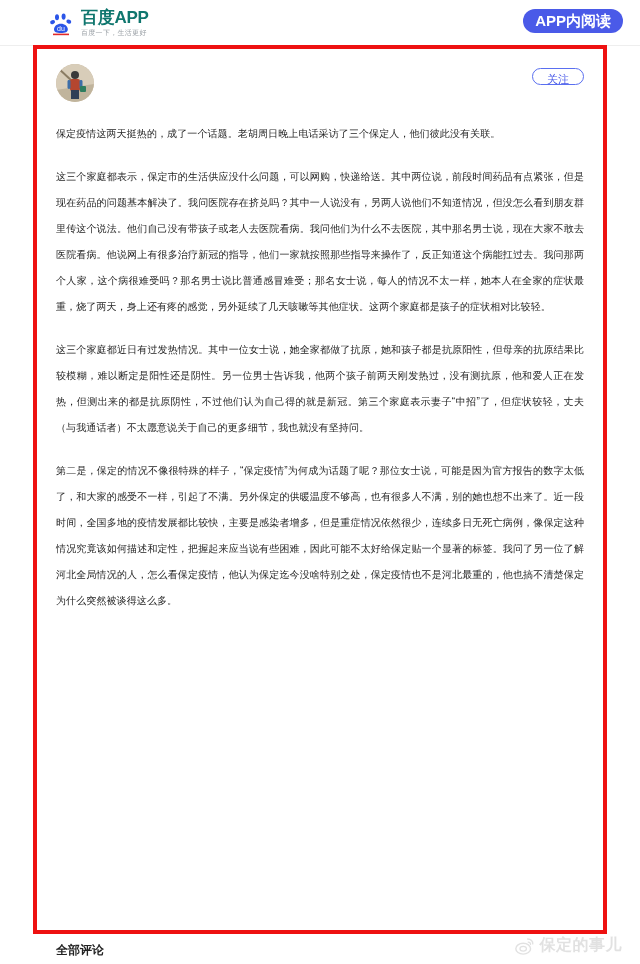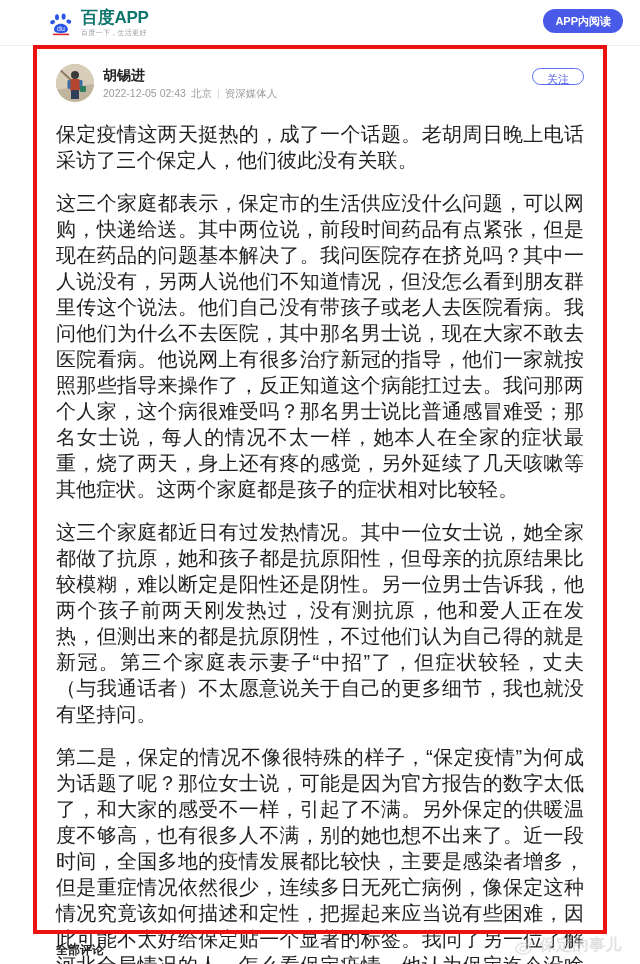--- a/index.html
+++ b/index.html
@@ -57,21 +57,21 @@
     letter-spacing: 0.3px;
     margin-top: 2px;
     line-height: 8px;
   }
   .inapp-btn {
     position: absolute;
     right: 17px;
     top: 9px;
     background: #4a5ae8;
     color: #ffffff;
-    font-size: 11px;
+    font-size: 15px;
     font-weight: bold;
     border: none;
     border-radius: 13px;
     padding: 0 12px;
     height: 24px;
     line-height: 24px;
     cursor: pointer;
     white-space: nowrap;
   }
   .topbar-divider {
@@ -159,21 +159,21 @@
     cursor: pointer;
     white-space: nowrap;
   }
 
   
   .content {
     margin-top: 8px;
   }
   .content p {
     margin: 16px 0 17px 0;
-    font-size: 20px;
+    font-size: 10px;
     line-height: 26px;
     color: #1f1f1f;
     text-align: justify;
     letter-spacing: 0.1px;
   }
 
   
   .comments {
     position: absolute;
     left: 56px;
@@ -246,29 +246,20 @@
           <path d="M2 4 L16 17" stroke="#8a7c63" stroke-width="2"></path>
           <circle cx="19" cy="11" r="4" fill="#3a3a3a"></circle>
           <rect x="14" y="15" width="10" height="12" rx="2" fill="#b5462f"></rect>
           <rect x="11.5" y="16" width="3" height="9" rx="1.4" fill="#3d6ea8"></rect>
           <rect x="23.5" y="16" width="3" height="9" rx="1.4" fill="#3d6ea8"></rect>
           <rect x="15" y="26" width="8" height="9" fill="#2f3f57"></rect>
           <rect x="24" y="22" width="6" height="6" rx="1" fill="#2e7d5f"></rect>
         </g>
       </svg>
     </div>
-    <div class="author-meta">
-      <span class="author-name">胡锡进</span>
-      <span class="author-sub">
-        <span>2022-12-05 02:43</span>
-        <span>北京</span>
-        <span class="sep">|</span>
-        <span>资深媒体人</span>
-      </span>
-    </div>
     <button class="follow-btn">关注</button>
   </div>
 
   <div class="content">
     <p>保定疫情这两天挺热的，成了一个话题。老胡周日晚上电话采访了三个保定人，他们彼此没有关联。</p>
     <p>这三个家庭都表示，保定市的生活供应没什么问题，可以网购，快递给送。其中两位说，前段时间药品有点紧张，但是现在药品的问题基本解决了。我问医院存在挤兑吗？其中一人说没有，另两人说他们不知道情况，但没怎么看到朋友群里传这个说法。他们自己没有带孩子或老人去医院看病。我问他们为什么不去医院，其中那名男士说，现在大家不敢去医院看病。他说网上有很多治疗新冠的指导，他们一家就按照那些指导来操作了，反正知道这个病能扛过去。我问那两个人家，这个病很难受吗？那名男士说比普通感冒难受；那名女士说，每人的情况不太一样，她本人在全家的症状最重，烧了两天，身上还有疼的感觉，另外延续了几天咳嗽等其他症状。这两个家庭都是孩子的症状相对比较轻。</p>
     <p>这三个家庭都近日有过发热情况。其中一位女士说，她全家都做了抗原，她和孩子都是抗原阳性，但母亲的抗原结果比较模糊，难以断定是阳性还是阴性。另一位男士告诉我，他两个孩子前两天刚发热过，没有测抗原，他和爱人正在发热，但测出来的都是抗原阴性，不过他们认为自己得的就是新冠。第三个家庭表示妻子“中招”了，但症状较轻，丈夫（与我通话者）不太愿意说关于自己的更多细节，我也就没有坚持问。</p>
     <p>第二是，保定的情况不像很特殊的样子，“保定疫情”为何成为话题了呢？那位女士说，可能是因为官方报告的数字太低了，和大家的感受不一样，引起了不满。另外保定的供暖温度不够高，也有很多人不满，别的她也想不出来了。近一段时间，全国多地的疫情发展都比较快，主要是感染者增多，但是重症情况依然很少，连续多日无死亡病例，像保定这种情况究竟该如何描述和定性，把握起来应当说有些困难，因此可能不太好给保定贴一个显著的标签。我问了另一位了解河北全局情况的人，怎么看保定疫情，他认为保定迄今没啥特别之处，保定疫情也不是河北最重的，他也搞不清楚保定为什么突然被谈得这么多。</p>
 
   </div>

